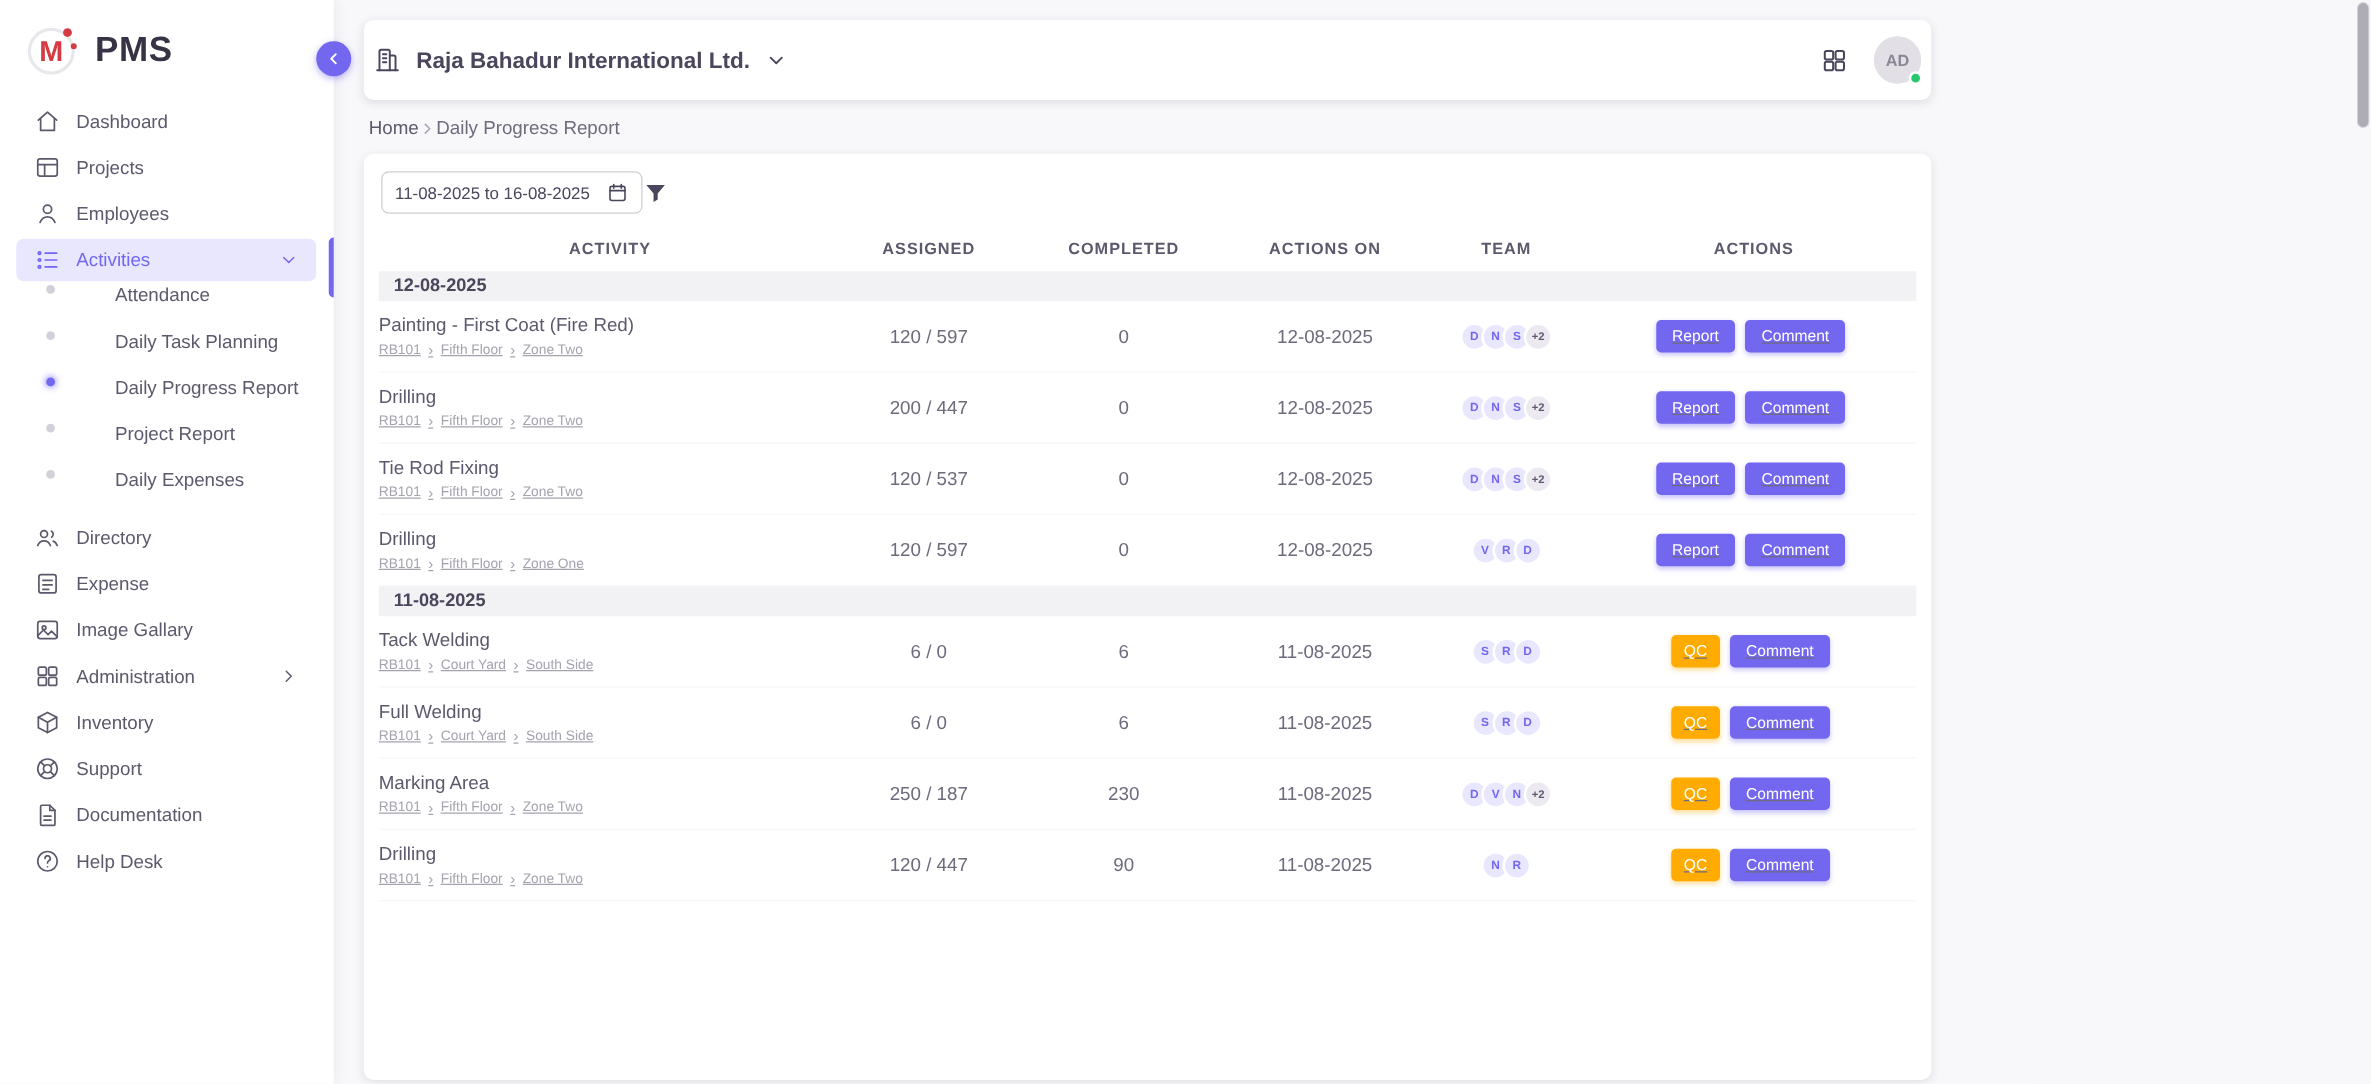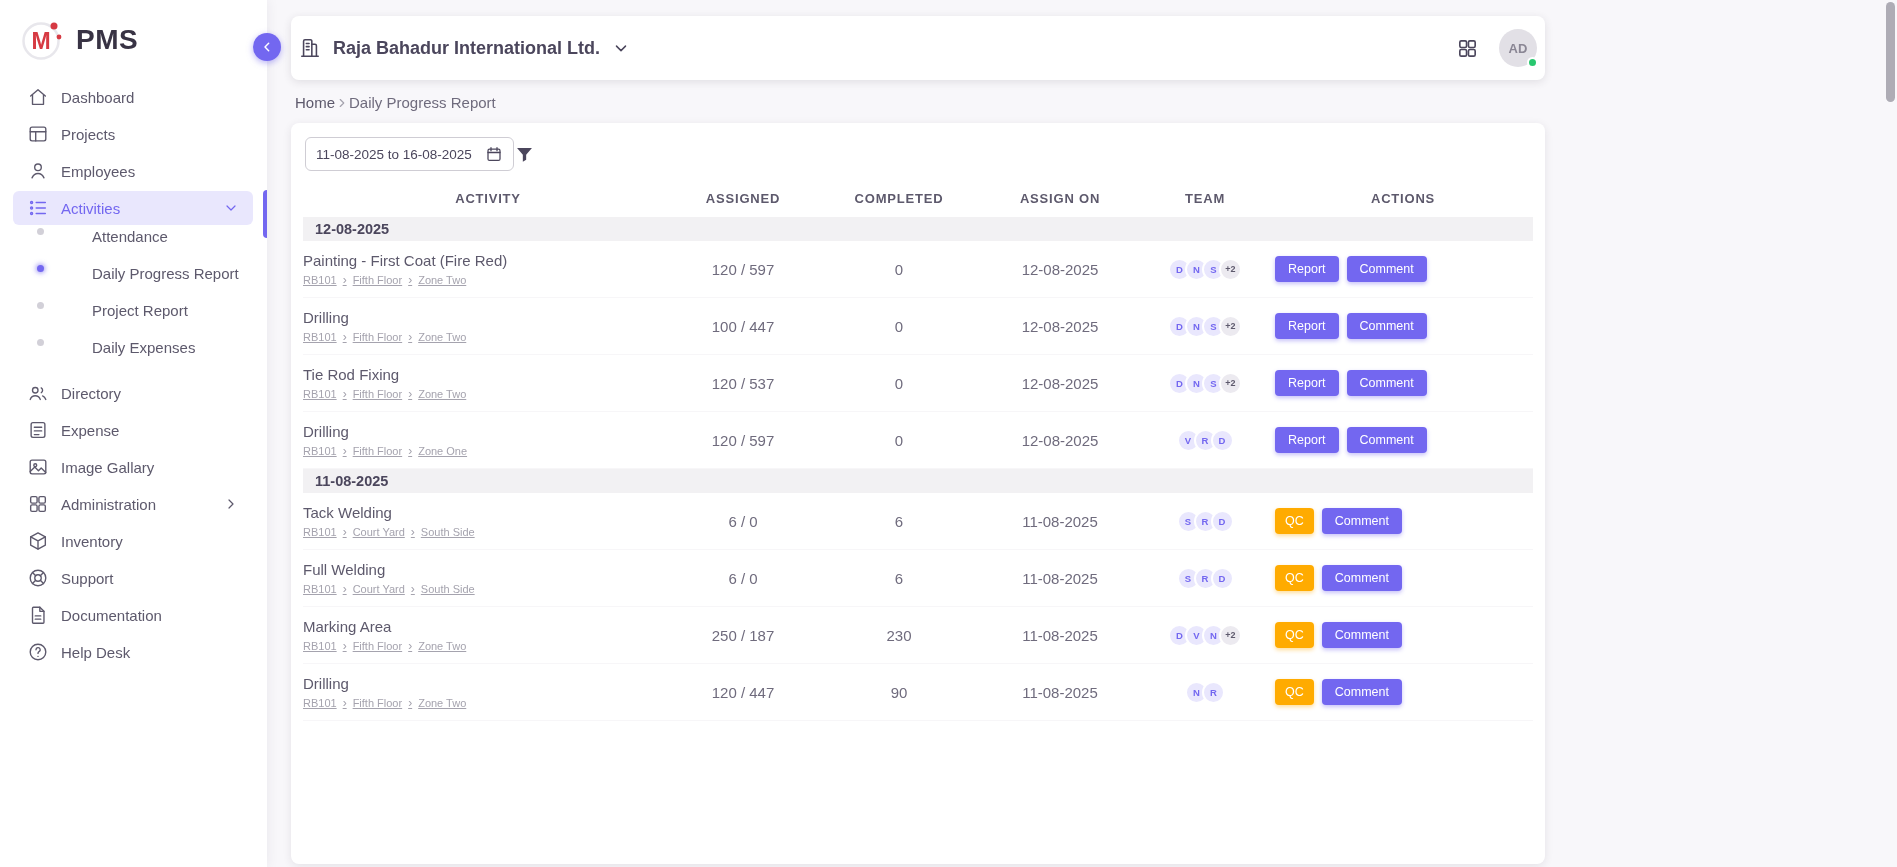--- a/index.html
+++ b/index.html
@@ -68,21 +68,21 @@
   .a-title { font-size:15px; color:#5d596c; margin-bottom:5px; }
   .a-path { display:flex; align-items:center; gap:6px; font-size:11px; color:#a5a3ae;text-decoration:underline; }
   .a-path .sep { font-size:12px; line-height:1; color:#a5a3ae; }
   .c-num { text-align:center; font-size:15px; color:#6f6b7d; }
   .c-team { display:flex; justify-content:center; }
   .tavatar { width:23px; height:23px; border-radius:50%; background:#e9e7fd; color:#7367f0;
     font-size:9.5px; font-weight:700; display:flex; align-items:center; justify-content:center;
     border:2px solid #fff; margin-left:-6px; }
   .tavatar:first-child { margin-left:0; }
   .tavatar.extra { background:#eceaf0; color:#5d596c; font-size:9px; }
-  .c-actions { display:flex; justify-content:flex-start; gap:8px; padding-right:5px; }
+  .c-actions { display:flex; justify-content:center; gap:8px; padding-right:5px;text-decoration:underline; }
   .btn { border:none; border-radius:4px; color:#fff; font-size:12.5px; font-weight:500;
     padding:6px 13px; cursor:pointer; font-family:inherit; }
   .btn-primary { background:#7367f0; box-shadow:0 2px 4px rgba(115,103,240,.4); }
   .btn-qc { background:#ffab00; box-shadow:0 2px 4px rgba(255,171,0,.4); padding:6px 10px; }
   .scroll-thumb { position:fixed; right:2px; top:2px; width:9px; height:100px;
     background:#aeacb5; border-radius:5px; cursor:pointer; }
 </style>
 </head>
 <body>
 
@@ -136,20 +136,24 @@
         <span class="mi-label">Activities</span>
         <span class="mi-caret down">
           <svg viewBox="0 0 24 24" width="16" height="16" fill="none" stroke="currentColor" stroke-width="1.8" stroke-linecap="round" stroke-linejoin="round">
             <path d="M9 6l6 6-6 6"></path>
           </svg>
         </span>
       </div>
       <div class="menu-sub">
         <span class="dot"></span>
         <span class="mi-label">Attendance</span>
+      </div>
+      <div class="menu-sub">
+        <span class="dot"></span>
+        <span class="mi-label">Daily Task Planning</span>
       </div>
       <div class="menu-sub active">
         <span class="dot"></span>
         <span class="mi-label">Daily Progress Report</span>
       </div>
       <div class="menu-sub">
         <span class="dot"></span>
         <span class="mi-label">Project Report</span>
       </div>
       <div class="menu-sub">
@@ -316,21 +320,21 @@
             <path d="M3.5 4.5h17l-6.6 7.8v5.6l-3.8 2.3v-7.9z" fill="currentColor"></path>
           </svg>
         </span>
       </button>
     </div>
 
     <div class="thead grid-cols" id="table-head">
         <div class="th">ACTIVITY</div>
         <div class="th">ASSIGNED</div>
         <div class="th">COMPLETED</div>
-        <div class="th">ASSIGN ON</div>
+        <div class="th">ACTIONS ON</div>
         <div class="th">TEAM</div>
         <div class="th">ACTIONS</div>
       </div>
     <div id="table-body">
         <div class="group-row">12-08-2025</div>
         <div class="trow grid-cols">
           <div class="c-activity">
          <div class="a-title">Painting - First Coat (Fire Red)</div>
          <div class="a-path">
               <span>RB101</span>
@@ -358,21 +362,21 @@
           <div class="c-activity">
          <div class="a-title">Drilling</div>
          <div class="a-path">
               <span>RB101</span>
               <span class="sep">›</span>
               <span>Fifth Floor</span>
               <span class="sep">›</span>
               <span>Zone Two</span>
             </div>
        </div>
-       <div class="c-num">100 / 447</div>
+       <div class="c-num">200 / 447</div>
        <div class="c-num">0</div>
        <div class="c-num">12-08-2025</div>
        <div class="c-team">
             <span class="tavatar">D</span>
             <span class="tavatar">N</span>
             <span class="tavatar">S</span>
             <span class="tavatar extra">+2</span>
           </div>
        <div class="c-actions">
             <button class="btn btn-primary">Report</button>

